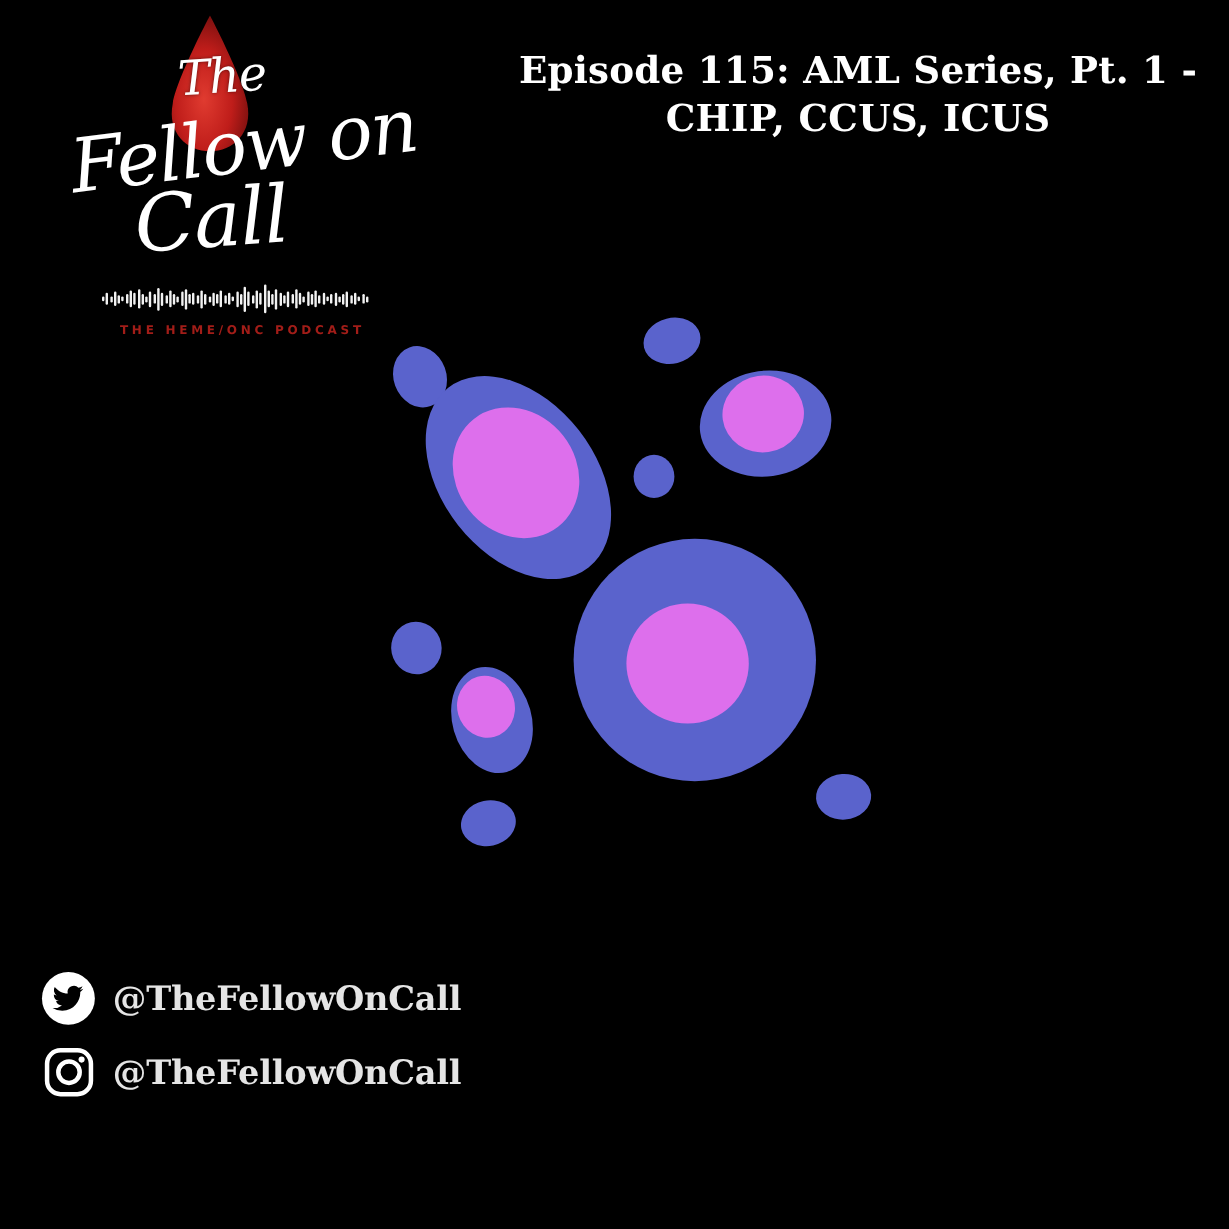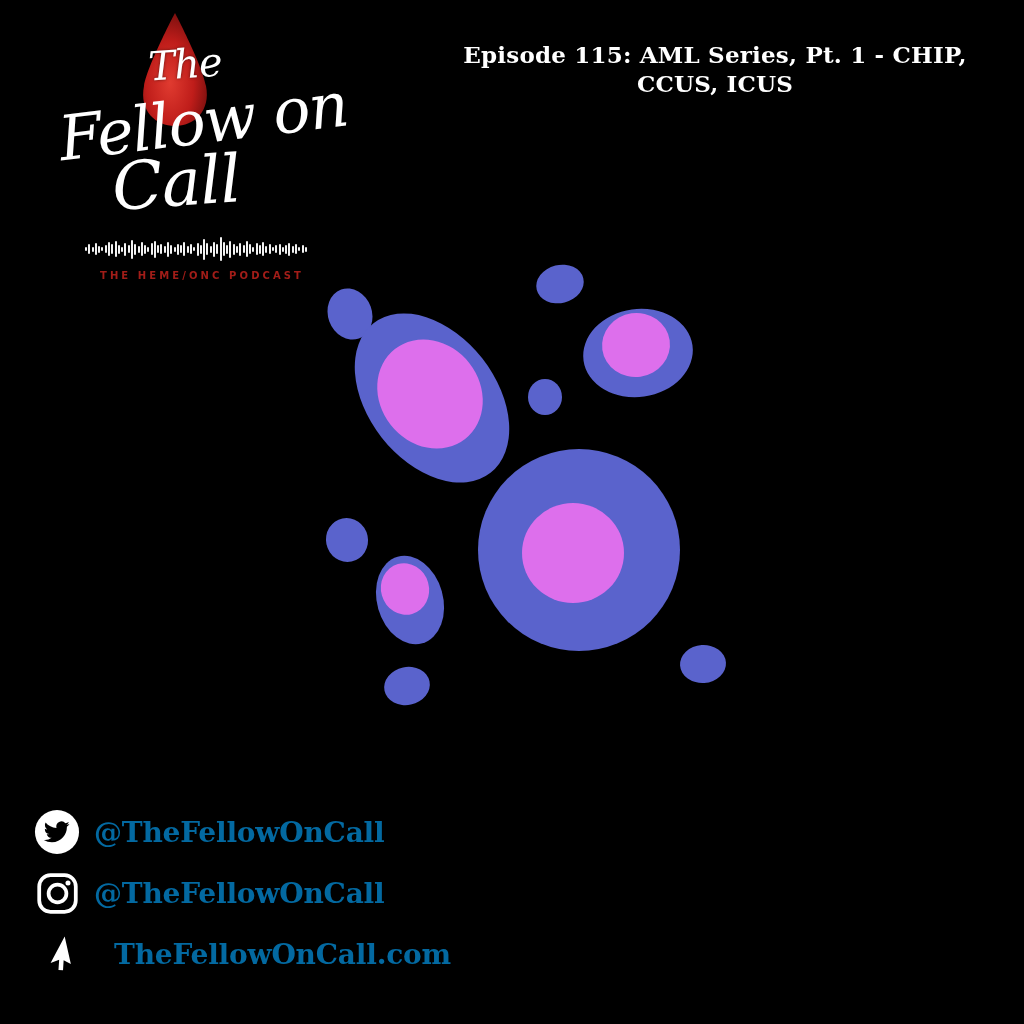--- a/index.html
+++ b/index.html
@@ -113,21 +113,21 @@
   
   #episode-title {
     position: absolute;
     left: 420px;
     top: 40px;
     width: 590px;
     text-align: center;
     color: #ffffff;
     font-family: "DejaVu Serif", serif;
     font-weight: bold;
-    font-size: 23px;
+    font-size: 31px;
     line-height: 1.28;
     letter-spacing: 0.2px;
   }
 
   
   #cells {
     position: absolute;
     left: 0;
     top: 0;
     width: 1024px;
@@ -150,21 +150,21 @@
   }
   .social-icon {
     width: 50px;
     height: 50px;
     flex: 0 0 50px;
     display: flex;
     align-items: center;
     justify-content: center;
   }
   .social-label {
-    color: #0369a1;
+    color: #e5e5e5;
     font-family: "DejaVu Serif", serif;
     font-weight: bold;
     font-size: 28px;
     letter-spacing: -0.2px;
     white-space: nowrap;
   }
   #row-twitter .social-label { margin-left: 12px; }
   #row-instagram .social-label { margin-left: 12px; }
   #row-website  .social-label { margin-left: 22px; }
   #row-website .social-icon { justify-content: flex-start; padding-left: 10px; }
@@ -302,26 +302,16 @@
       <span class="social-icon">
         <svg viewBox="0 0 48 48" width="45" height="45" xmlns="http://www.w3.org/2000/svg">
           <rect x="4.5" y="4.5" width="39" height="39" rx="12" ry="12" fill="none" stroke="#ffffff" stroke-width="4"></rect>
           <circle cx="24" cy="24" r="9.5" fill="none" stroke="#ffffff" stroke-width="4"></circle>
           <circle cx="35.2" cy="12.8" r="2.7" fill="#ffffff"></circle>
         </svg>
       </span>
       <span class="social-label">@TheFellowOnCall</span>
     </div>
 
-    <div class="social-row" id="row-website">
-      <span class="social-icon">
-        <svg viewBox="0 0 48 48" width="40" height="40" xmlns="http://www.w3.org/2000/svg">
-          <g transform="rotate(28 24 24)">
-            <path fill="#ffffff" d="M17 4 L17 40 L24.2 31.6 L29.3 43 L34.2 40.6 L29.2 29.6 L39 29.6 Z"></path>
-          </g>
-        </svg>
-      </span>
-      <span class="social-label">TheFellowOnCall.com</span>
-    </div>
 
   </div>
 
 </div>
 
 </body></html>

